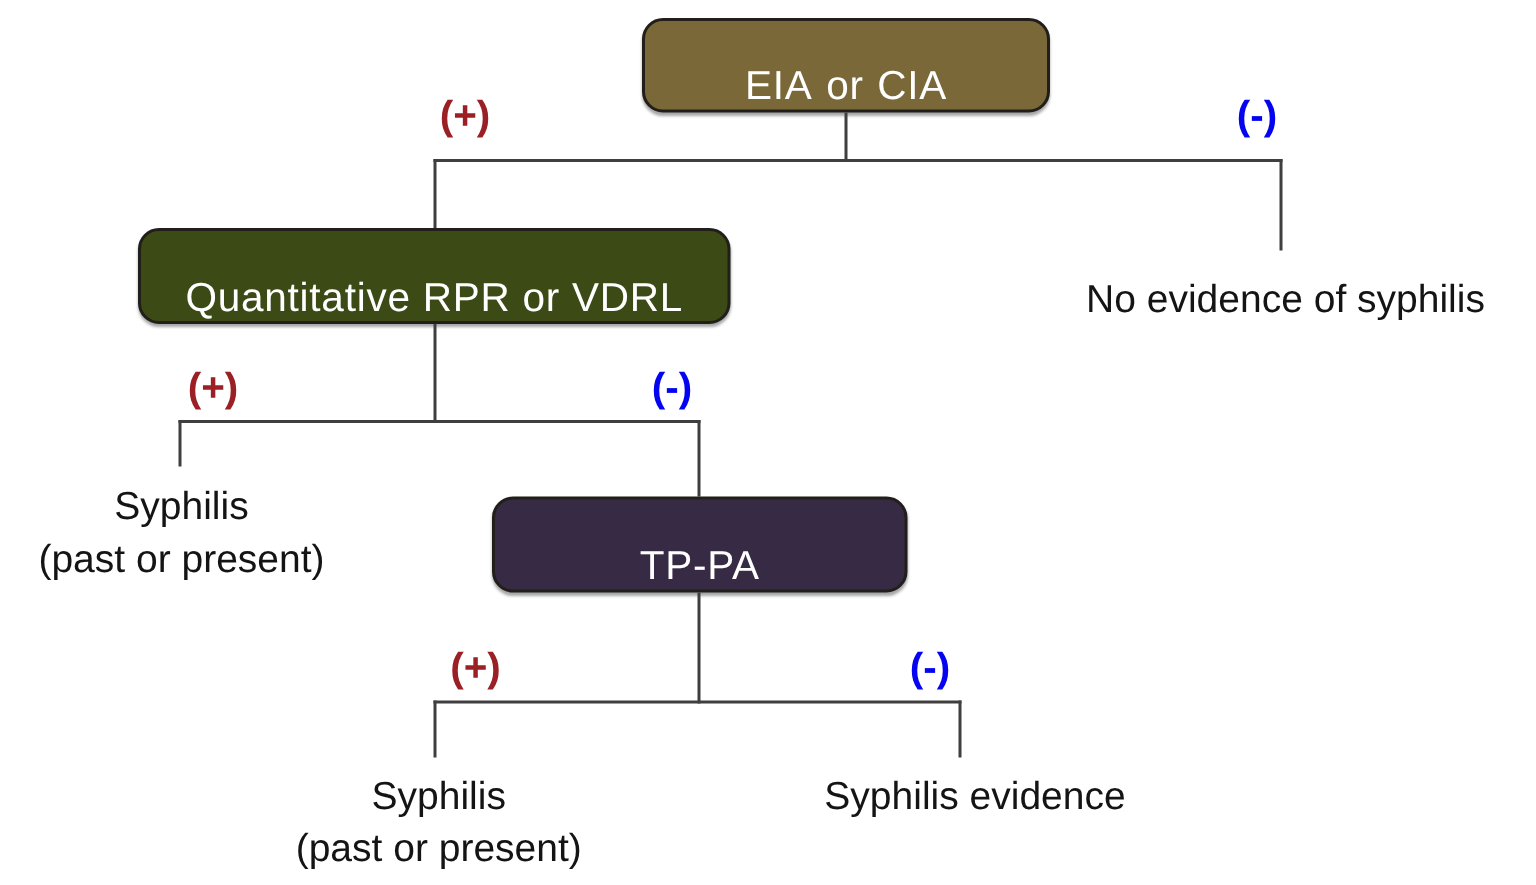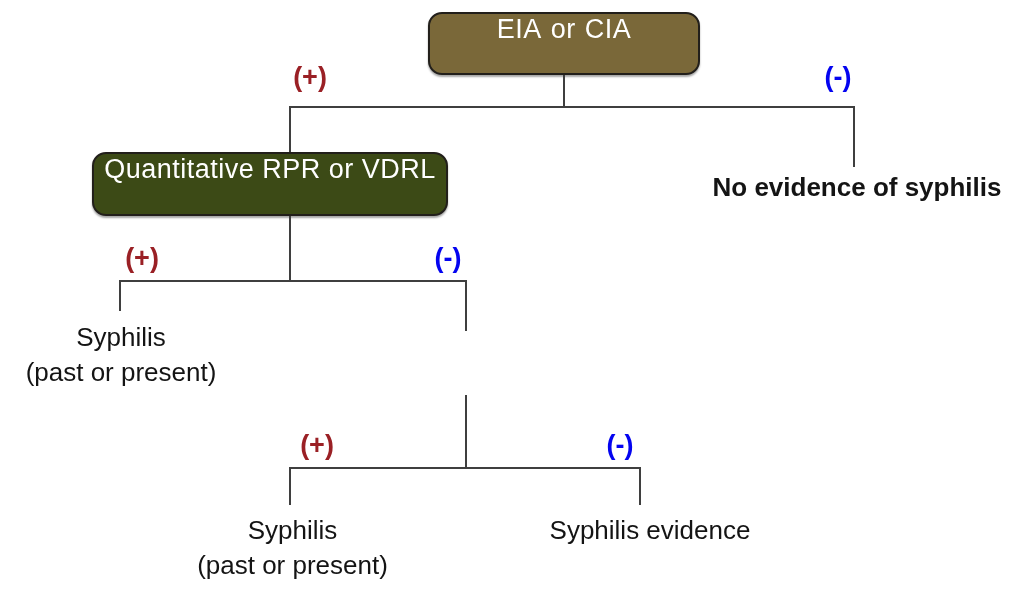--- a/index.html
+++ b/index.html
@@ -11,31 +11,31 @@
     width: 1024px;
     height: 590px;
     background: #ffffff;
     overflow: hidden;
   }
 
   
   .node {
     position: absolute;
     display: flex;
-    align-items: flex-start;
+    align-items: flex-end;
     justify-content: center;
     border: 2px solid #221f1b;
     border-radius: 14px;
     color: #ffffff;
     font-size: 27px;
     letter-spacing: 0.5px;
     box-shadow: 0 2px 2px rgba(0,0,0,0.35);
   }
   .node-eia  { left: 428px; top: 12px;  width: 272px; height: 63px; background: #7a6839; }
-  .node-rpr  { left: 92px;  top: 152px; width: 356px; height: 64px; background: #3c4a16; }
+  .node-rpr  { left: 92px;  top: 152px; width: 395px; height: 64px; background: #3c4a16; }
   .node-tppa { left: 328px; top: 331px; width: 277px; height: 64px; background: #372a45; }
   .node .ital { margin: 0 9px; }
 
   
   .line { position: absolute; background: #3f3f3f; }
   .line.h { height: 2px; }
   .line.v { width: 2px; }
 
   
   .blabel {
@@ -70,39 +70,42 @@
   </div>
 
   <div class="line v" style="left:563px; top:75px;  height:33px;"></div>
   <div class="line h" style="left:289px; top:106px; width:566px;"></div>
   <div class="line v" style="left:289px; top:106px; height:48px;"></div>
   <div class="line v" style="left:853px; top:106px; height:61px;"></div>
 
   <div class="blabel pos" style="left:278px; top:62px;">(+)</div>
   <div class="blabel neg" style="left:806px; top:62px;">(-)</div>
 
-  <div class="outcome" style="left:694px; top:170px; width:326px;font-weight:bold;">No evidence of syphilis</div>
+  <div class="outcome" style="left:694px; top:182px; width:326px;">No evidence of syphilis</div>
 
   <div class="node node-rpr">
     <span>Quantitative RPR or VDRL</span>
   </div>
 
   <div class="line v" style="left:289px; top:216px; height:66px;"></div>
   <div class="line h" style="left:119px; top:280px; width:348px;"></div>
   <div class="line v" style="left:119px; top:280px; height:31px;"></div>
   <div class="line v" style="left:465px; top:280px; height:51px;"></div>
 
   <div class="blabel pos" style="left:110px; top:243px;">(+)</div>
   <div class="blabel neg" style="left:416px; top:243px;">(-)</div>
 
   <div class="outcome" style="left:1px; top:320px; width:240px;">
     <div>Syphilis</div>
     <div>(past or present)</div>
   </div>
 
+  <div class="node node-tppa">
+    <span>TP-PA</span>
+  </div>
 
   <div class="line v" style="left:465px; top:395px; height:74px;"></div>
   <div class="line h" style="left:289px; top:467px; width:352px;"></div>
   <div class="line v" style="left:289px; top:467px; height:38px;"></div>
   <div class="line v" style="left:639px; top:467px; height:38px;"></div>
 
   <div class="blabel pos" style="left:285px; top:430px;">(+)</div>
   <div class="blabel neg" style="left:588px; top:430px;">(-)</div>
 
   <div class="outcome" style="left:170px; top:513px; width:245px;">

